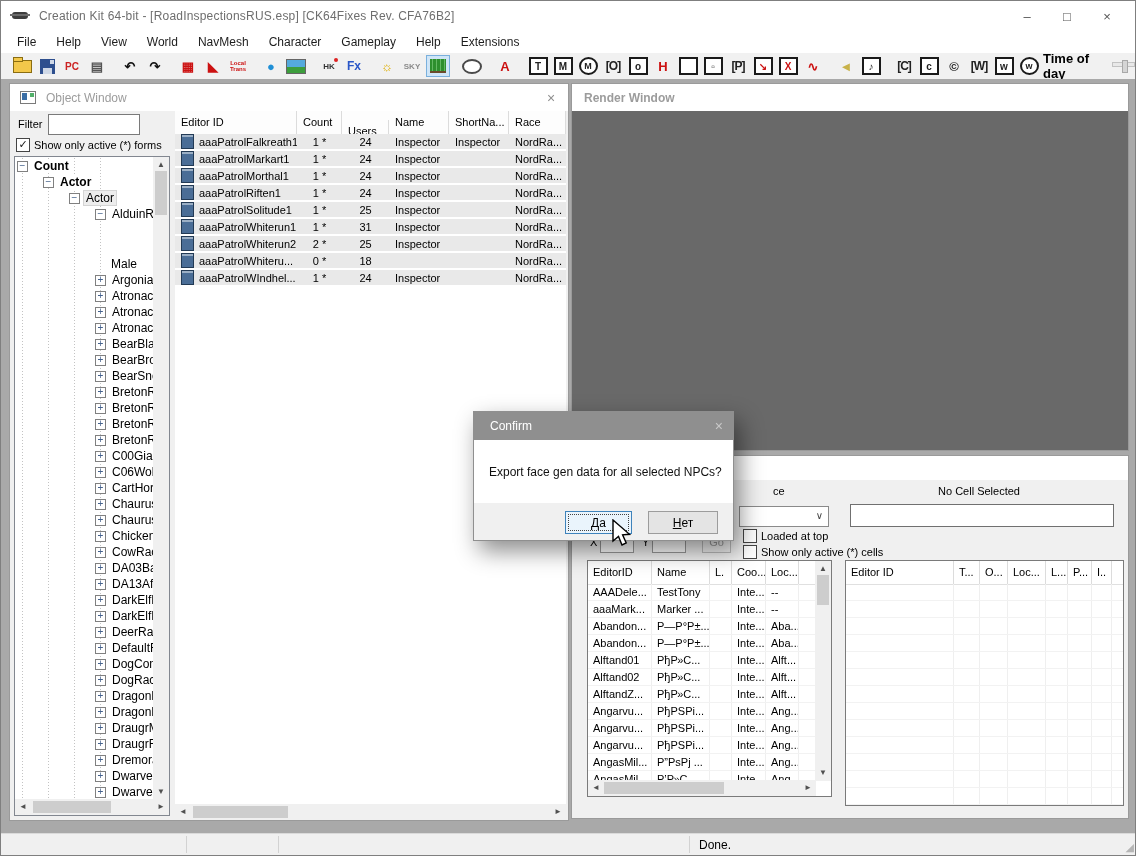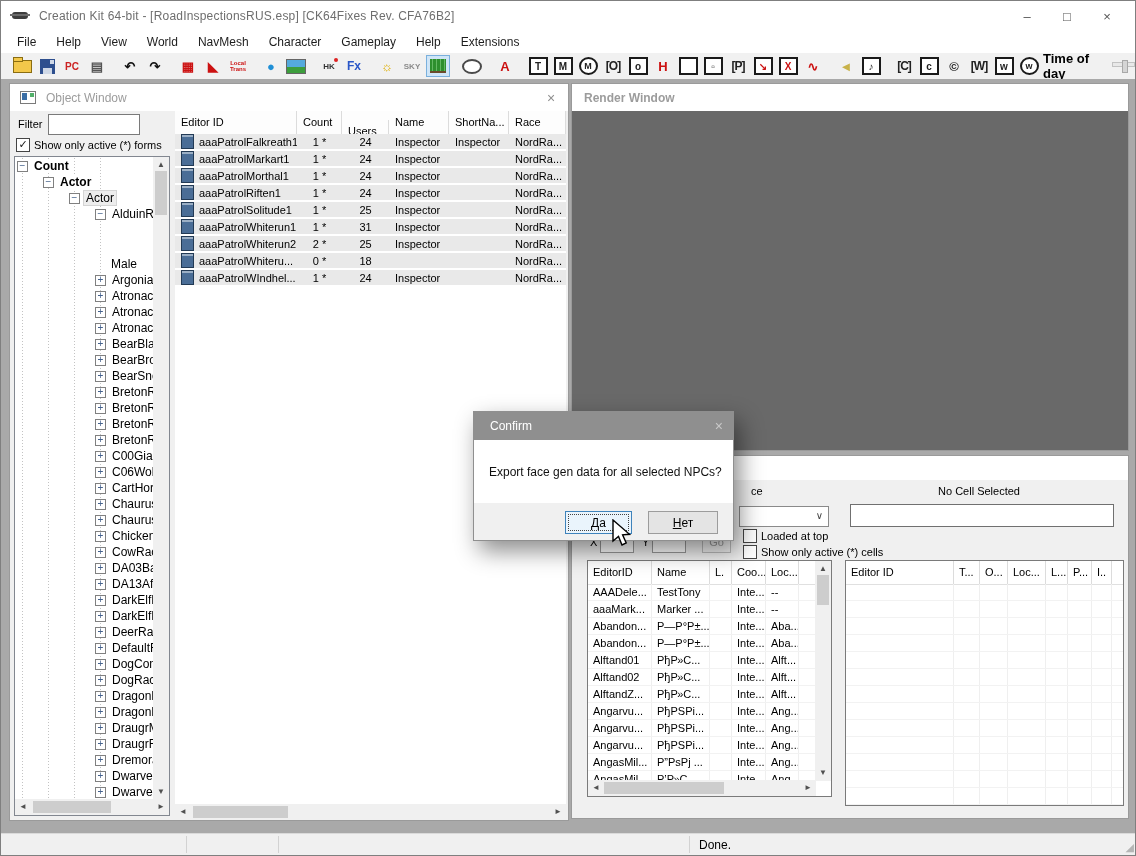--- a/index.html
+++ b/index.html
@@ -680,21 +680,21 @@
 
     <div class="childwin" id="renderwin">
       <div class="cw-title">
         <div class="t" style="margin-left:12px;font-weight:bold;">Render Window</div>
       </div>
       <div class="rw-view"></div>
     </div>
 
     <div class="childwin" id="cellview">
       <div class="cv-top"></div>
-      <div class="cv-label" style="left:159px;top:29px;padding-left:20px;">ce</div>
+      <div class="cv-label" style="left:181px;top:29px;padding-left:20px;">ce</div>
       <div class="cv-label" style="left:278px;width:258px;top:29px;text-align:center;">No Cell Selected</div>
       <div class="combo">
           <span class="chev">∨</span>
         </div>
       <input class="cv-input" value="" style="">
       <div class="cbx" style="left:171px;top:73px;"></div>
       <div class="cv-label" style="left:189px;top:74px;">Loaded at top</div>
       <div class="cbx" style="left:171px;top:89px;"></div>
       <div class="cv-label" style="left:189px;top:90px;">Show only active (*) cells</div>
       <div class="cv-label" style="left:18px;top:80px;">X</div>

